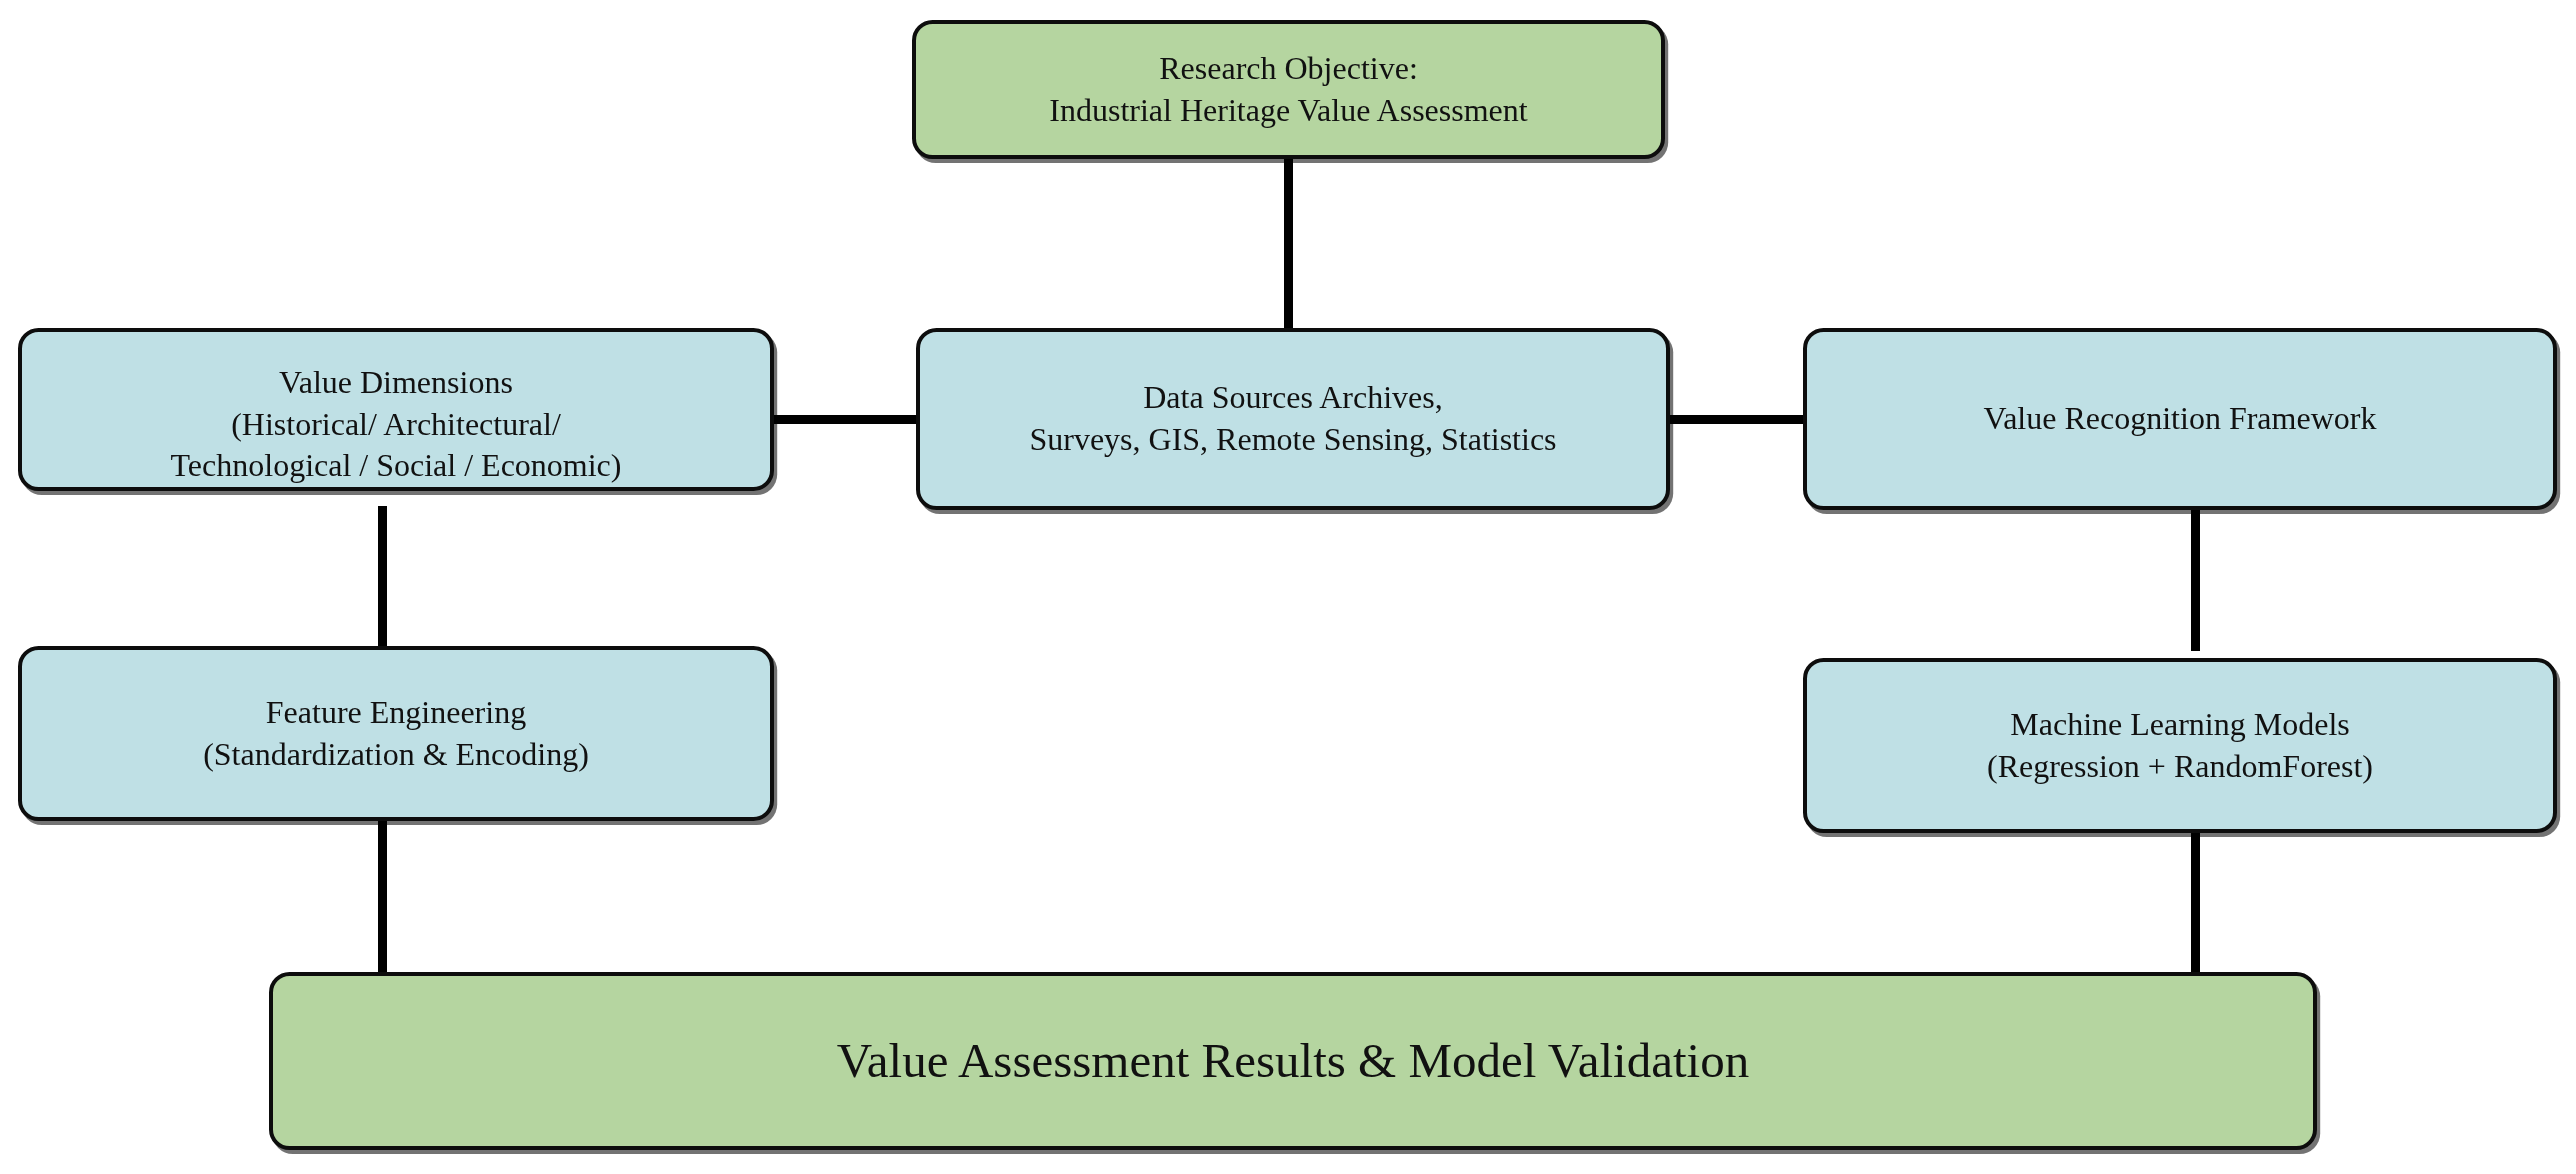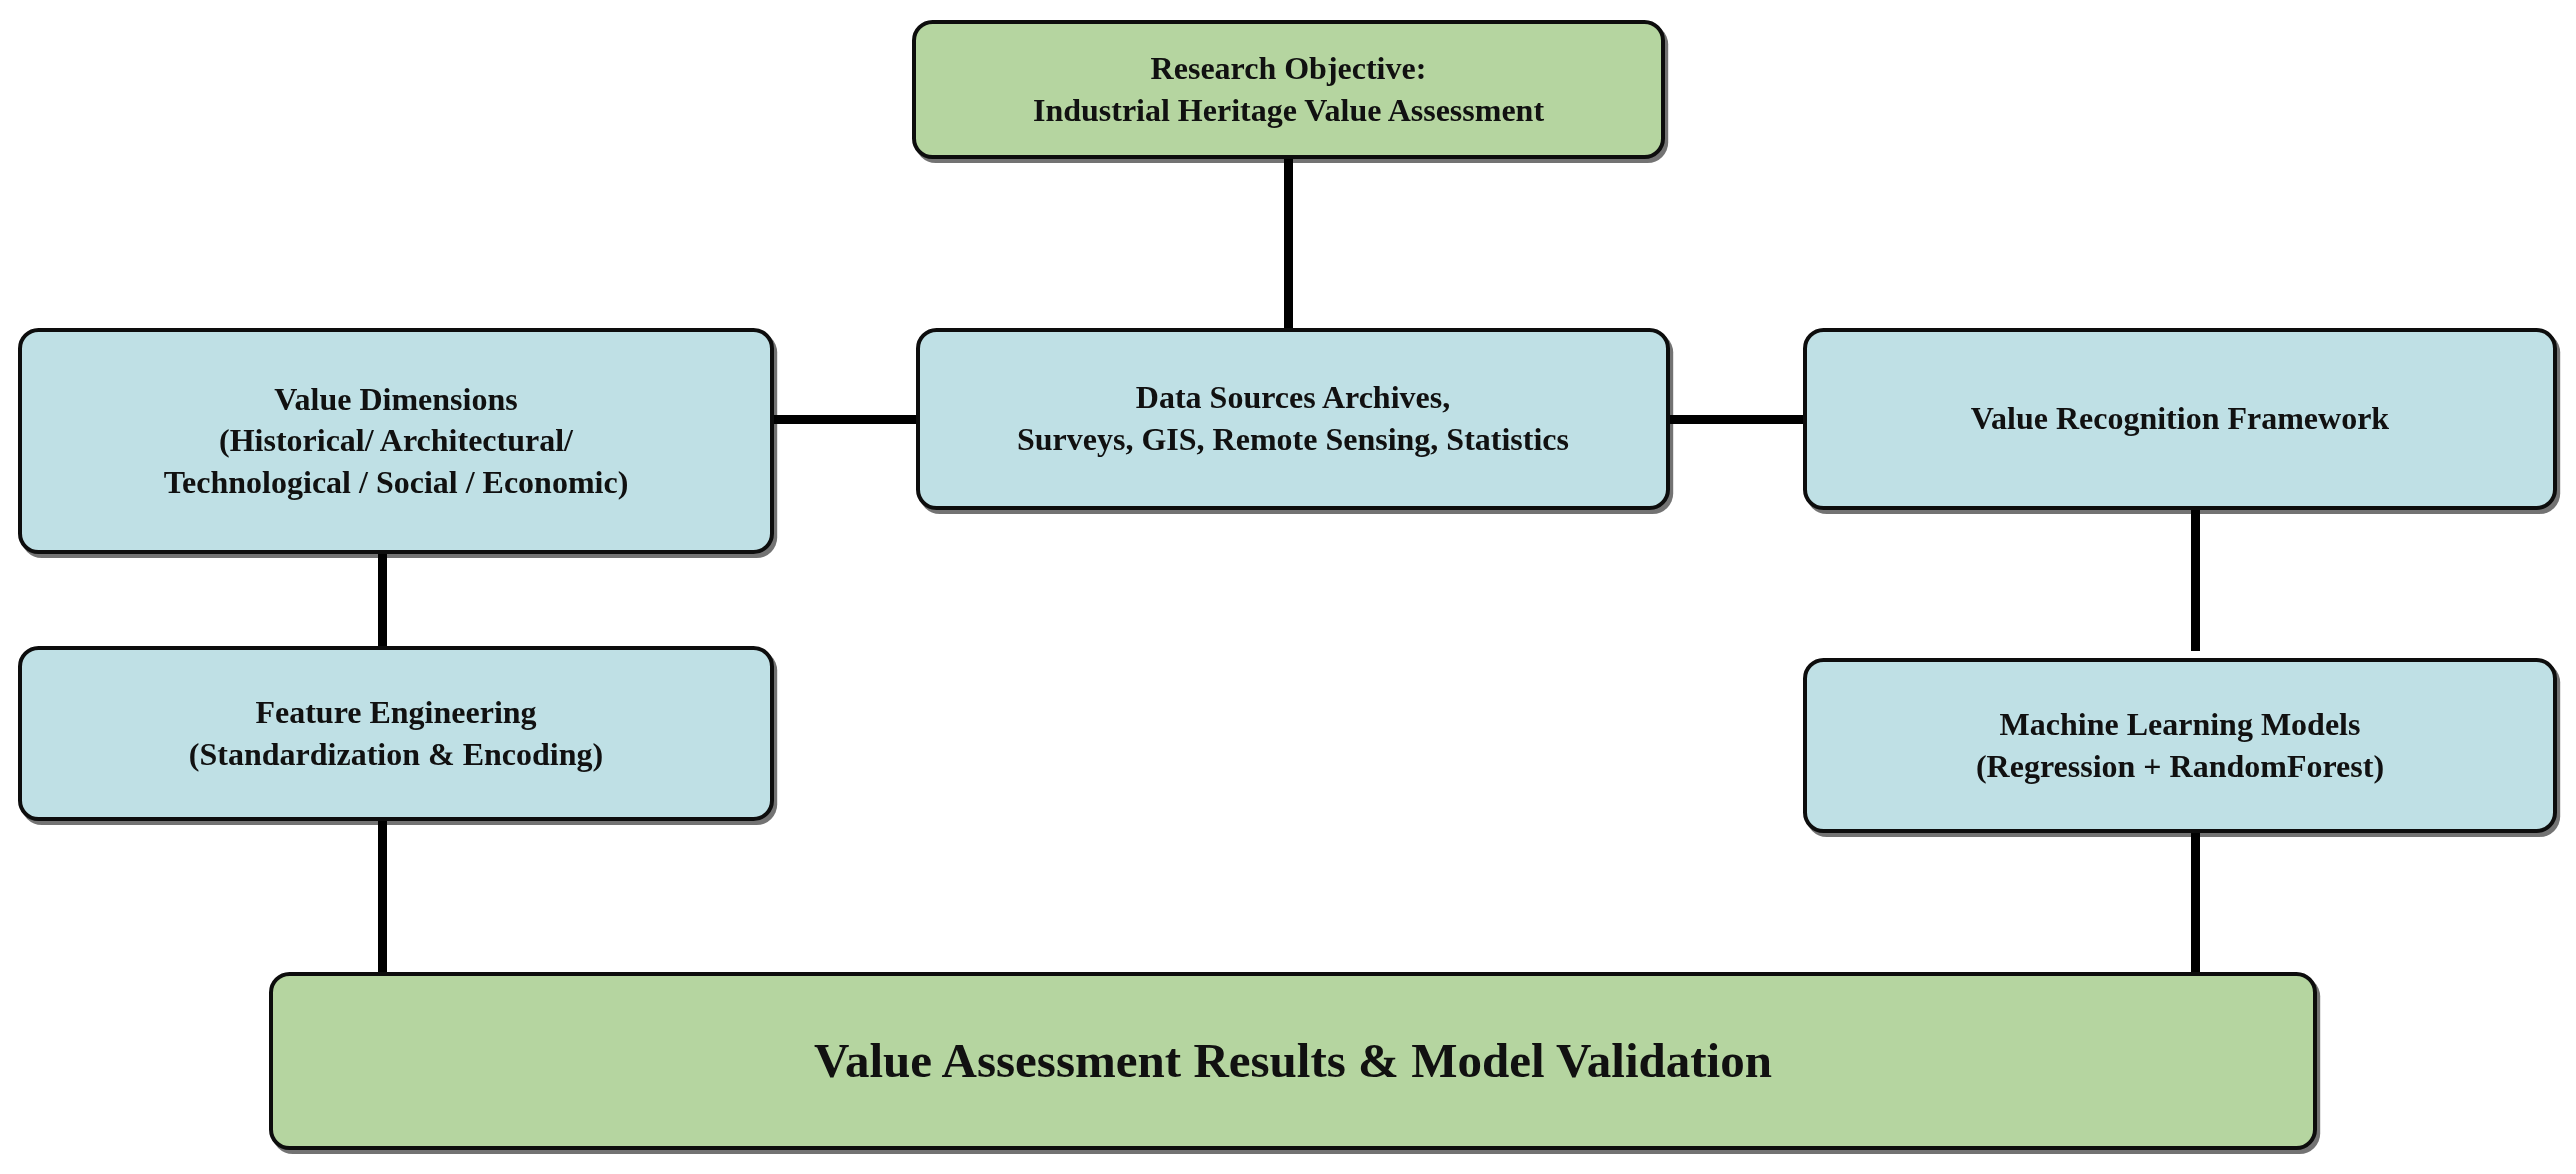--- a/index.html
+++ b/index.html
@@ -35,28 +35,27 @@
     text-align: center;
     color: #111111;
     z-index: 2;
     box-shadow: 3.2px 4px 0 0 rgba(0,0,0,0.55);
   }
   .node .label {
     display: block;
     line-height: 1.30;
     padding: 0 14.2px;
     white-space: pre-line;
-    font-weight: bold;
   }
   .green { background: #b5d5a0; }
   .blue  { background: #bfe0e5; }
 
   
   #node-objective     { left: 912px; top: 20px;   width: 753px;  height: 139px; font-size: 32px; }
-  #node-dimensions    { left: 18px;   top: 328px;  width: 756px;  height: 226px; font-size: 32px; }
+  #node-dimensions    { left: 18px;   top: 328px;  width: 756px;  height: 163px; font-size: 32px; align-items: flex-end; }
   #node-data-sources  { left: 916px; top: 328px;  width: 754px;  height: 182px; font-size: 32px; }
   #node-framework     { left: 1803px; top: 328px;  width: 754px;  height: 182px; font-size: 32px; text-align: center; }
   #node-feature-eng   { left: 18px;   top: 646px;  width: 756px;  height: 175px; font-size: 32px; }
   #node-ml-models     { left: 1803px; top: 646px;  width: 754px;  height: 175px; font-size: 32px; margin-top: 12px; }
   #node-results       { left: 269px;  top: 972px; width: 2048px; height: 178px; font-size: 49px; }
 
   
   #edge-objective-to-data { left: 1284px; top: 155px;  width: 8.7px;  height: 177px; }
   #edge-dim-to-data       { left: 770px;  top: 415px;  width: 150px; height: 8.7px; }
   #edge-data-to-framework { left: 1667px; top: 415px;  width: 141px; height: 8.7px; }

